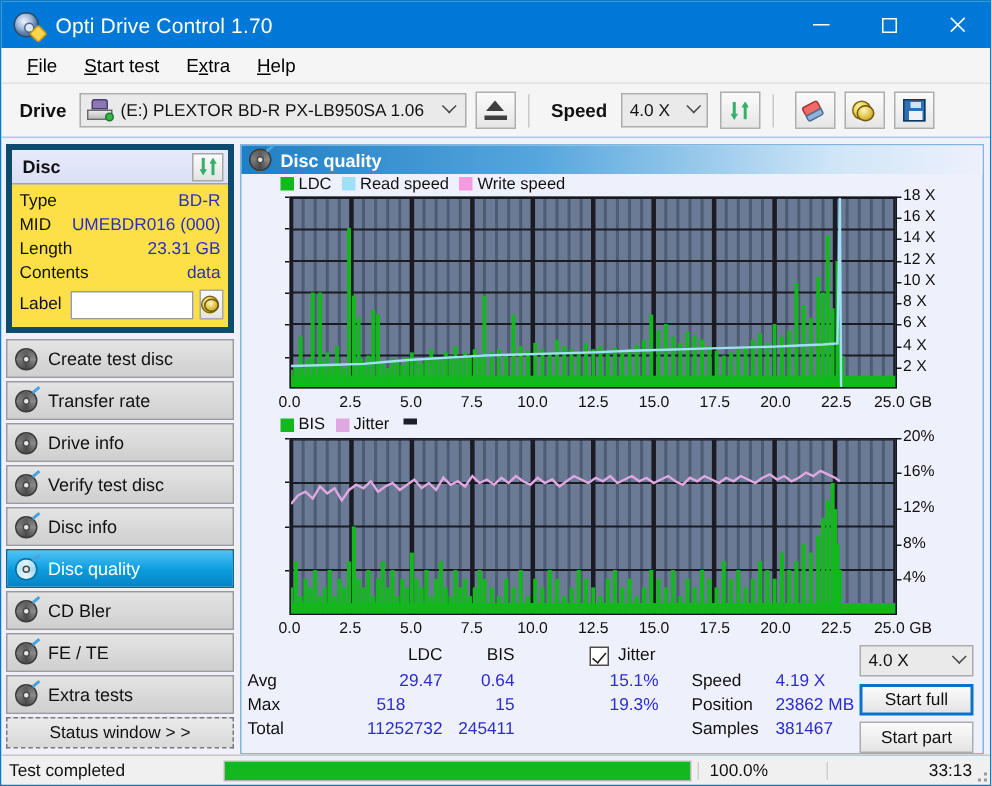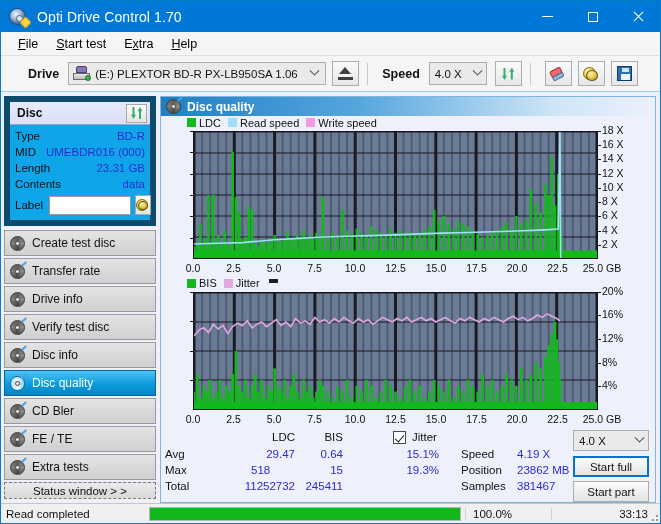--- a/index.html
+++ b/index.html
@@ -61,21 +61,21 @@
   .menubar {
     height: 24px; background: #f5f5f5; display: flex; align-items: center;
     padding-left: 8px; flex: 0 0 24px; border-bottom: 1px solid #e2e2e2;
   }
   .menu-item { font-size: 12.5px; color: #000; padding: 2px 9px; }
   .menu-item u { text-decoration: underline; }
 
   
   .toolbar {
     height: 36px; background: #f5f5f5; display: flex; align-items: center;
-    padding: 0 21px; flex: 0 0 36px; border-bottom: 1px solid #9bd0ef;
+    padding: 0 6px; flex: 0 0 36px; border-bottom: 1px solid #9bd0ef;
   }
   .tb-label { font-size: 12.5px; font-weight: bold; color: #111; margin: 0 9px 0 6px; }
   .drive-select {
     width: 258px; height: 23px; background: #eaeaea;
     border: 1px solid #adadad; display: flex; align-items: center;
     font-size: 11.5px; color: #111; position: relative;
   }
   .drive-select .mini-icon {
     width: 17px; height: 15px; margin: 0 5px 0 4px; position: relative; flex:0 0 17px;
   }
@@ -136,21 +136,21 @@
   .ic-save { width: 15px; height: 15px; position: relative; background: #2f6fb5; border: 1px solid #14395f; }
   .ic-save .lbl { position: absolute; left: 3px; bottom: 0; width: 9px; height: 6px; background: #eef3f8; }
   .ic-save .sh { position: absolute; left: 4px; top: 1px; width: 7px; height: 4px; background: #d6e2ee; }
 
   
   .body-row { display: flex; flex: 1 1 auto; min-height: 0; background: #eff0fa; }
 
   
   .sidebar { width: 158px; flex: 0 0 158px; display: flex; flex-direction: column;
              padding: 4px 3px 0 3px; }
-  .disc-panel { border: 6px solid #0c4a6e; background: #0ea5e9; }
+  .disc-panel { border: 4px solid #0c4a6e; background: #fde047; }
   .disc-head {
     display: flex; align-items: center; height: 23px;
     background: linear-gradient(#e7eafb,#dbe0f6); border-bottom: 1px solid #9aa4c8;
     padding: 0 3px;
   }
   .disc-head .t { font-size: 12px; font-weight: bold; color: #111; margin-left: 4px; }
   .disc-head .btn {
     margin-left: auto; width: 21px; height: 19px; border: 1px solid #a8a8a8;
     background: linear-gradient(#fcfcfc,#e4e4e4); display: flex; align-items: center; justify-content: center;
   }
@@ -944,21 +944,21 @@
             <div class="res-btn primary" style="left:412px; top:28px;">Start full</div>
             <div class="res-btn" style="left:412px; top:53px;">Start part</div>
           </div>
 
         </div>
       </div>
     </div>
   </div>
 
   <div class="statusbar">
-    <div class="sb-text">Read completed</div>
+    <div class="sb-text">Test completed</div>
     <div class="sb-prog">
       <div class="fill" id="prog-fill" style="width: 100%;"></div>
     </div>
     <div class="sb-pct">100.0%</div>
     <div class="sb-time">33:13</div>
     <div class="grip">
       <i style="right:0;bottom:0"></i>
         <i style="right:4px;bottom:0"></i>
         <i style="right:0;bottom:4px"></i>
     </div>

